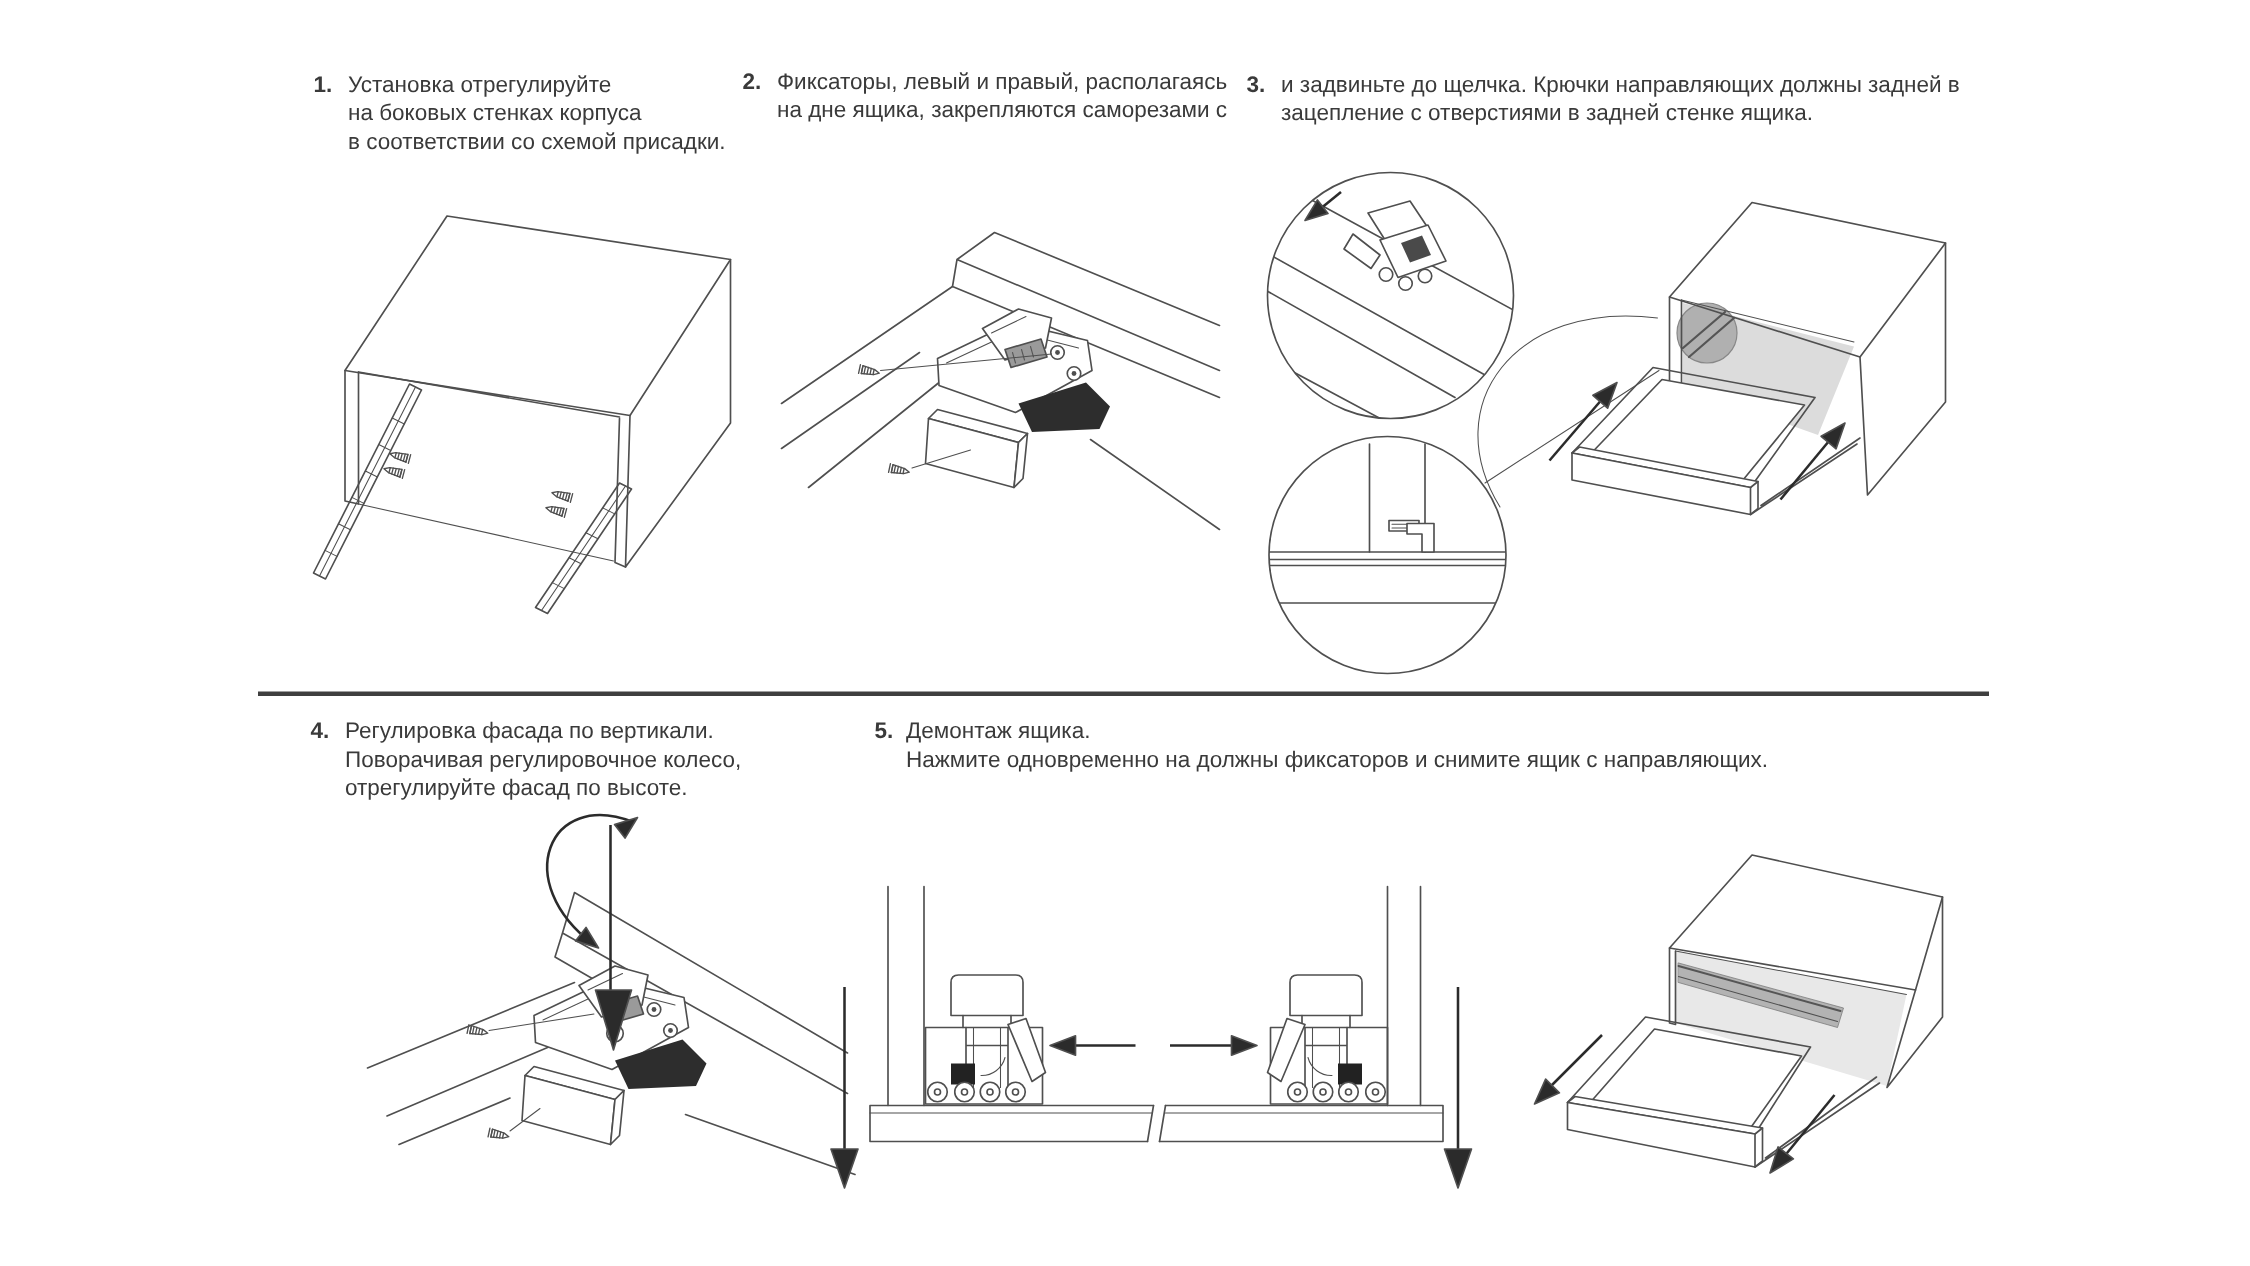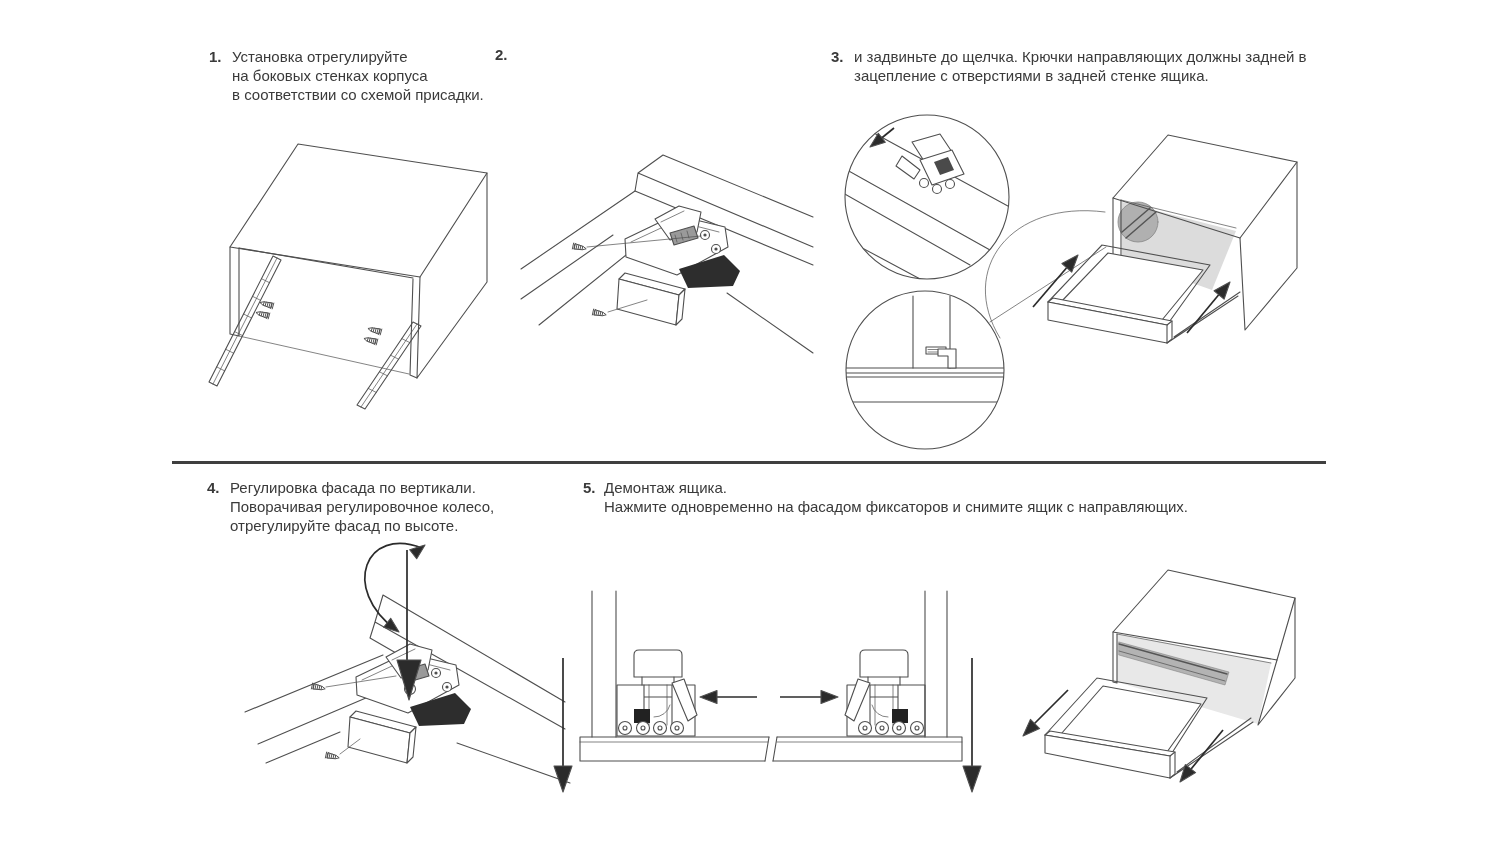--- a/index.html
+++ b/index.html
@@ -46,20 +46,22 @@
     <div>
       <div>Установка отрегулируйте</div>
       <div>на боковых стенках корпуса</div>
       <div>в соответствии со схемой присадки.</div>
     </div>
   </div>
 
   <div class="step" style="left:495px;top:45px;">
     <span class="num">2.</span>
     <div>
+      <div>Фиксаторы, левый и правый, располагаясь</div>
+      <div>на дне ящика, закрепляются саморезами с</div>
     </div>
   </div>
 
   <div class="step" style="left:831px;top:47px;">
     <span class="num">3.</span>
     <div>
       <div>и задвиньте до щелчка. Крючки направляющих должны задней в</div>
       <div>зацепление с отверстиями в задней стенке ящика.</div>
     </div>
   </div>
@@ -72,21 +74,21 @@
       <div>Регулировка фасада по вертикали.</div>
       <div>Поворачивая регулировочное колесо,</div>
       <div>отрегулируйте фасад по высоте.</div>
     </div>
   </div>
 
   <div class="step narrow" style="left:583px;top:478px;">
     <span class="num">5.</span>
     <div>
       <div>Демонтаж ящика.</div>
-      <div>Нажмите одновременно на фасадом фиксаторов и снимите ящик с направляющих.</div>
+      <div>Нажмите одновременно на должны фиксаторов и снимите ящик с направляющих.</div>
     </div>
   </div>
 
   <svg style="left:195px;top:138px;" width="318" height="295" viewBox="0 0 318 295">
     <g class="lineart">
       <g>
         <path d="M103,6 L292,35 L225,139 L35,109 Z"></path>
         <path d="M292,35 L292,144 L222,240 L225,139"></path>
         <path d="M35,109 L35,196 M44,110 L44,198 M35,196 L44,198"></path>
         <path d="M44,110 L218,140"></path>

